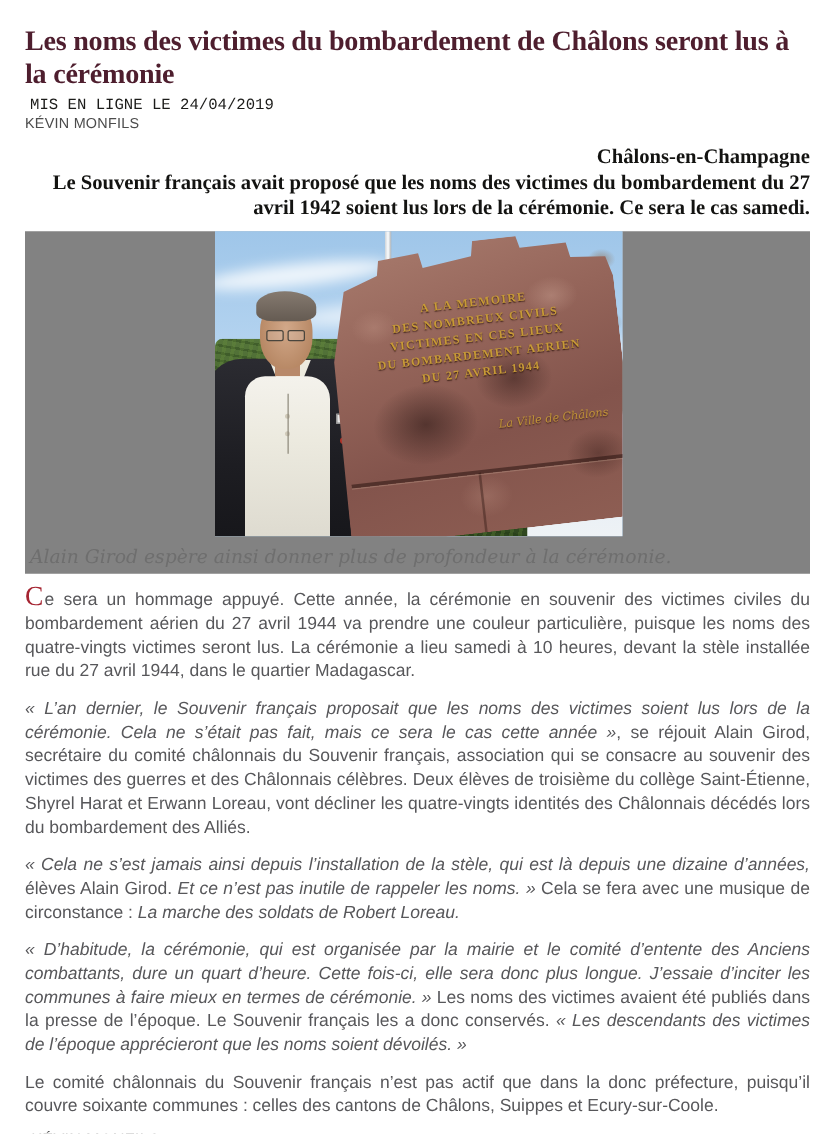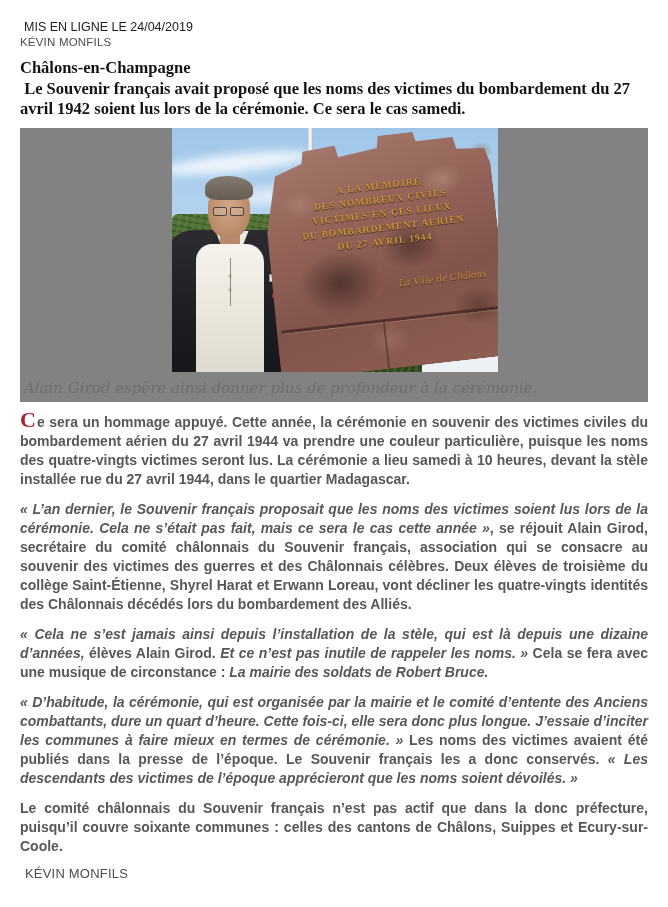--- a/index.html
+++ b/index.html
@@ -11,29 +11,29 @@
   html,body{width:668px; height:907px; overflow:hidden; background:#fff;}
   body{font-family:"Liberation Sans","DejaVu Sans",sans-serif;}
   .page{padding:20px 20px 0 20px; width:668px;}
 
   .title{
     font-family:"Liberation Serif","DejaVu Serif",serif;
     font-size:22.5px; line-height:26px; font-weight:700; letter-spacing:-0.2px;
     color:var(--headline); margin-bottom:5px;
   }
   .publine{
-    font-family:Liberation Sans, sans-serif;
+    font-family:Liberation Mono, monospace;
     font-size:12.5px; line-height:15px; color:var(--meta_text); padding-left:4px;
   }
   .author-top{
     font-size:11.5px; line-height:14px; color:var(--author_text); letter-spacing:.2px;
   }
   .chapo{
     margin-top:9px; font-family:"Liberation Serif","DejaVu Serif",serif;
-    font-size:16.5px; line-height:20.5px; font-weight:600; color:var(--chapo_text);
+    font-size:16.5px; line-height:20.5px; font-weight:600; color:var(--chapo_text);text-align:right;
   }
   .lead-text{white-space:pre-wrap;}
 
   
   .photo-band{position:relative; margin-top:8px; width:628px; height:274px; background:var(--band_bg);}
   .photo{position:absolute; left:152px; top:0; width:326px; height:244px; overflow:hidden; background:#b5d4f0;}
   .photo *{position:absolute;}
   .sky{inset:0; background:linear-gradient(180deg,#9fc6e9 0%,#b5d4f0 40%,#cfe2f4 65%,#e8eff6 88%,#eef2f5 100%);}
   .cloud-a{left:-10px; top:26px; width:150px; height:18px; background:rgba(255,255,255,.8); border-radius:50%; filter:blur(5px); transform:rotate(-6deg);}
   .cloud-b{left:60px; top:58px; width:140px; height:16px; background:rgba(255,255,255,.7); border-radius:50%; filter:blur(6px); transform:rotate(-4deg);}
@@ -73,32 +73,33 @@
       linear-gradient(165deg,#a97c6e 0%,#95655a 35%,#83544c 65%,#8e5e53 100%);}
   .stone::after{content:""; position:absolute; left:2%; right:0; top:79%; height:3px; background:rgba(42,20,16,.55); box-shadow:0 1px 0 rgba(215,185,165,.28);}
   .stone-joint{left:46%; top:80%; width:2px; height:20%; background:rgba(42,20,16,.4);}
   .stone-text{left:7%; right:5%; top:21%; text-align:center; font-family:"Liberation Serif","DejaVu Serif",serif; font-weight:700; color:var(--stone_gold);}
   .stone-line{position:static; font-size:9.5px; line-height:14px; letter-spacing:1.1px; white-space:nowrap; text-shadow:0 1px 1px rgba(50,24,16,.9);}
   .stone-sign{right:7%; top:63%; font-family:"DejaVu Serif",serif; font-style:italic; font-size:9px; color:var(--stone_gold); opacity:.9; text-shadow:0 1px 1px rgba(50,24,16,.8);}
   .caption{position:absolute; left:4px; bottom:5px; font-family:"DejaVu Serif","Liberation Serif",serif;
     font-style:italic; font-size:15px; color:var(--caption_text);}
 
   
-  .body p{font-size:14px; line-height:19px; text-align:justify; color:var(--body_text); margin-top:11px;font-weight:bold;}
+  .body p{font-size:14px; line-height:19px; text-align:justify; color:var(--body_text); margin-top:11px;}
   .body p:first-child{margin-top:8px;}
   .seg-italic{font-style:italic;}
   .dropcap{font-family:"Liberation Serif","DejaVu Serif",serif; font-size:22px; line-height:19px;
     color:var(--dropcap); padding-right:1px;}
   .author-bottom{margin-top:10px; padding-left:5px; font-size:13px; letter-spacing:.2px; color:var(--author_text);}
 </style>
 </head>
 <body>
 
 <div class="page">
 
+  <h1 class="title">Les noms des victimes du bombardement de Châlons seront lus à la cérémonie</h1>
 
   <div class="publine">MIS EN LIGNE LE 24/04/2019</div>
   <div class="author-top">KÉVIN MONFILS</div>
 
   <div class="chapo">
     <div>Châlons-en-Champagne</div>
     <div class="lead-text"> Le Souvenir français avait proposé que les noms des victimes du bombardement du 27 avril 1942 soient lus lors de la cérémonie. Ce sera le cas samedi.</div>
   </div>
 
   <figure class="photo-band">
@@ -134,20 +135,20 @@
         <div class="stone-sign">La Ville de Châlons</div>
         <div class="stone-joint"></div>
       </div>
     </div>
     <figcaption class="caption">Alain Girod espère ainsi donner plus de profondeur à la cérémonie.</figcaption>
   </figure>
 
   <div class="body">
       <p><span class="dropcap">C</span><span>e sera un hommage appuyé. Cette année, la cérémonie en souvenir des victimes civiles du bombardement aérien du 27 avril 1944 va prendre une couleur particulière, puisque les noms des quatre-vingts victimes seront lus. La cérémonie a lieu samedi à 10 heures, devant la stèle installée rue du 27 avril 1944, dans le quartier Madagascar.</span></p>
       <p><span class="seg-italic">« L’an dernier, le Souvenir français proposait que les noms des victimes soient lus lors de la cérémonie. Cela ne s’était pas fait, mais ce sera le cas cette année »</span><span>, se réjouit Alain Girod, secrétaire du comité châlonnais du Souvenir français, association qui se consacre au souvenir des victimes des guerres et des Châlonnais célèbres. Deux élèves de troisième du collège Saint-Étienne, Shyrel Harat et Erwann Loreau, vont décliner les quatre-vingts identités des Châlonnais décédés lors du bombardement des Alliés.</span></p>
-      <p><span class="seg-italic">« Cela ne s’est jamais ainsi depuis l’installation de la stèle, qui est là depuis une dizaine d’années, </span><span>élèves Alain Girod. </span><span class="seg-italic">Et ce n’est pas inutile de rappeler les noms. »</span><span> Cela se fera avec une musique de circonstance : </span><span class="seg-italic">La mairie des soldats de Robert Bruce.</span></p>
+      <p><span class="seg-italic">« Cela ne s’est jamais ainsi depuis l’installation de la stèle, qui est là depuis une dizaine d’années, </span><span>élèves Alain Girod. </span><span class="seg-italic">Et ce n’est pas inutile de rappeler les noms. »</span><span> Cela se fera avec une musique de circonstance : </span><span class="seg-italic">La marche des soldats de Robert Loreau.</span></p>
       <p><span class="seg-italic">« D’habitude, la cérémonie, qui est organisée par la mairie et le comité d’entente des Anciens combattants, dure un quart d’heure. Cette fois-ci, elle sera donc plus longue. J’essaie d’inciter les communes à faire mieux en termes de cérémonie. »</span><span> Les noms des victimes avaient été publiés dans la presse de l’époque. Le Souvenir français les a donc conservés. </span><span class="seg-italic">« Les descendants des victimes de l’époque apprécieront que les noms soient dévoilés. »</span></p>
       <p><span>Le comité châlonnais du Souvenir français n’est pas actif que dans la donc préfecture, puisqu’il couvre soixante communes : celles des cantons de Châlons, Suippes et Ecury-sur-Coole.</span></p>
     </div>
 
   <div class="author-bottom">KÉVIN MONFILS</div>
 
 </div>
 
 </body></html>

